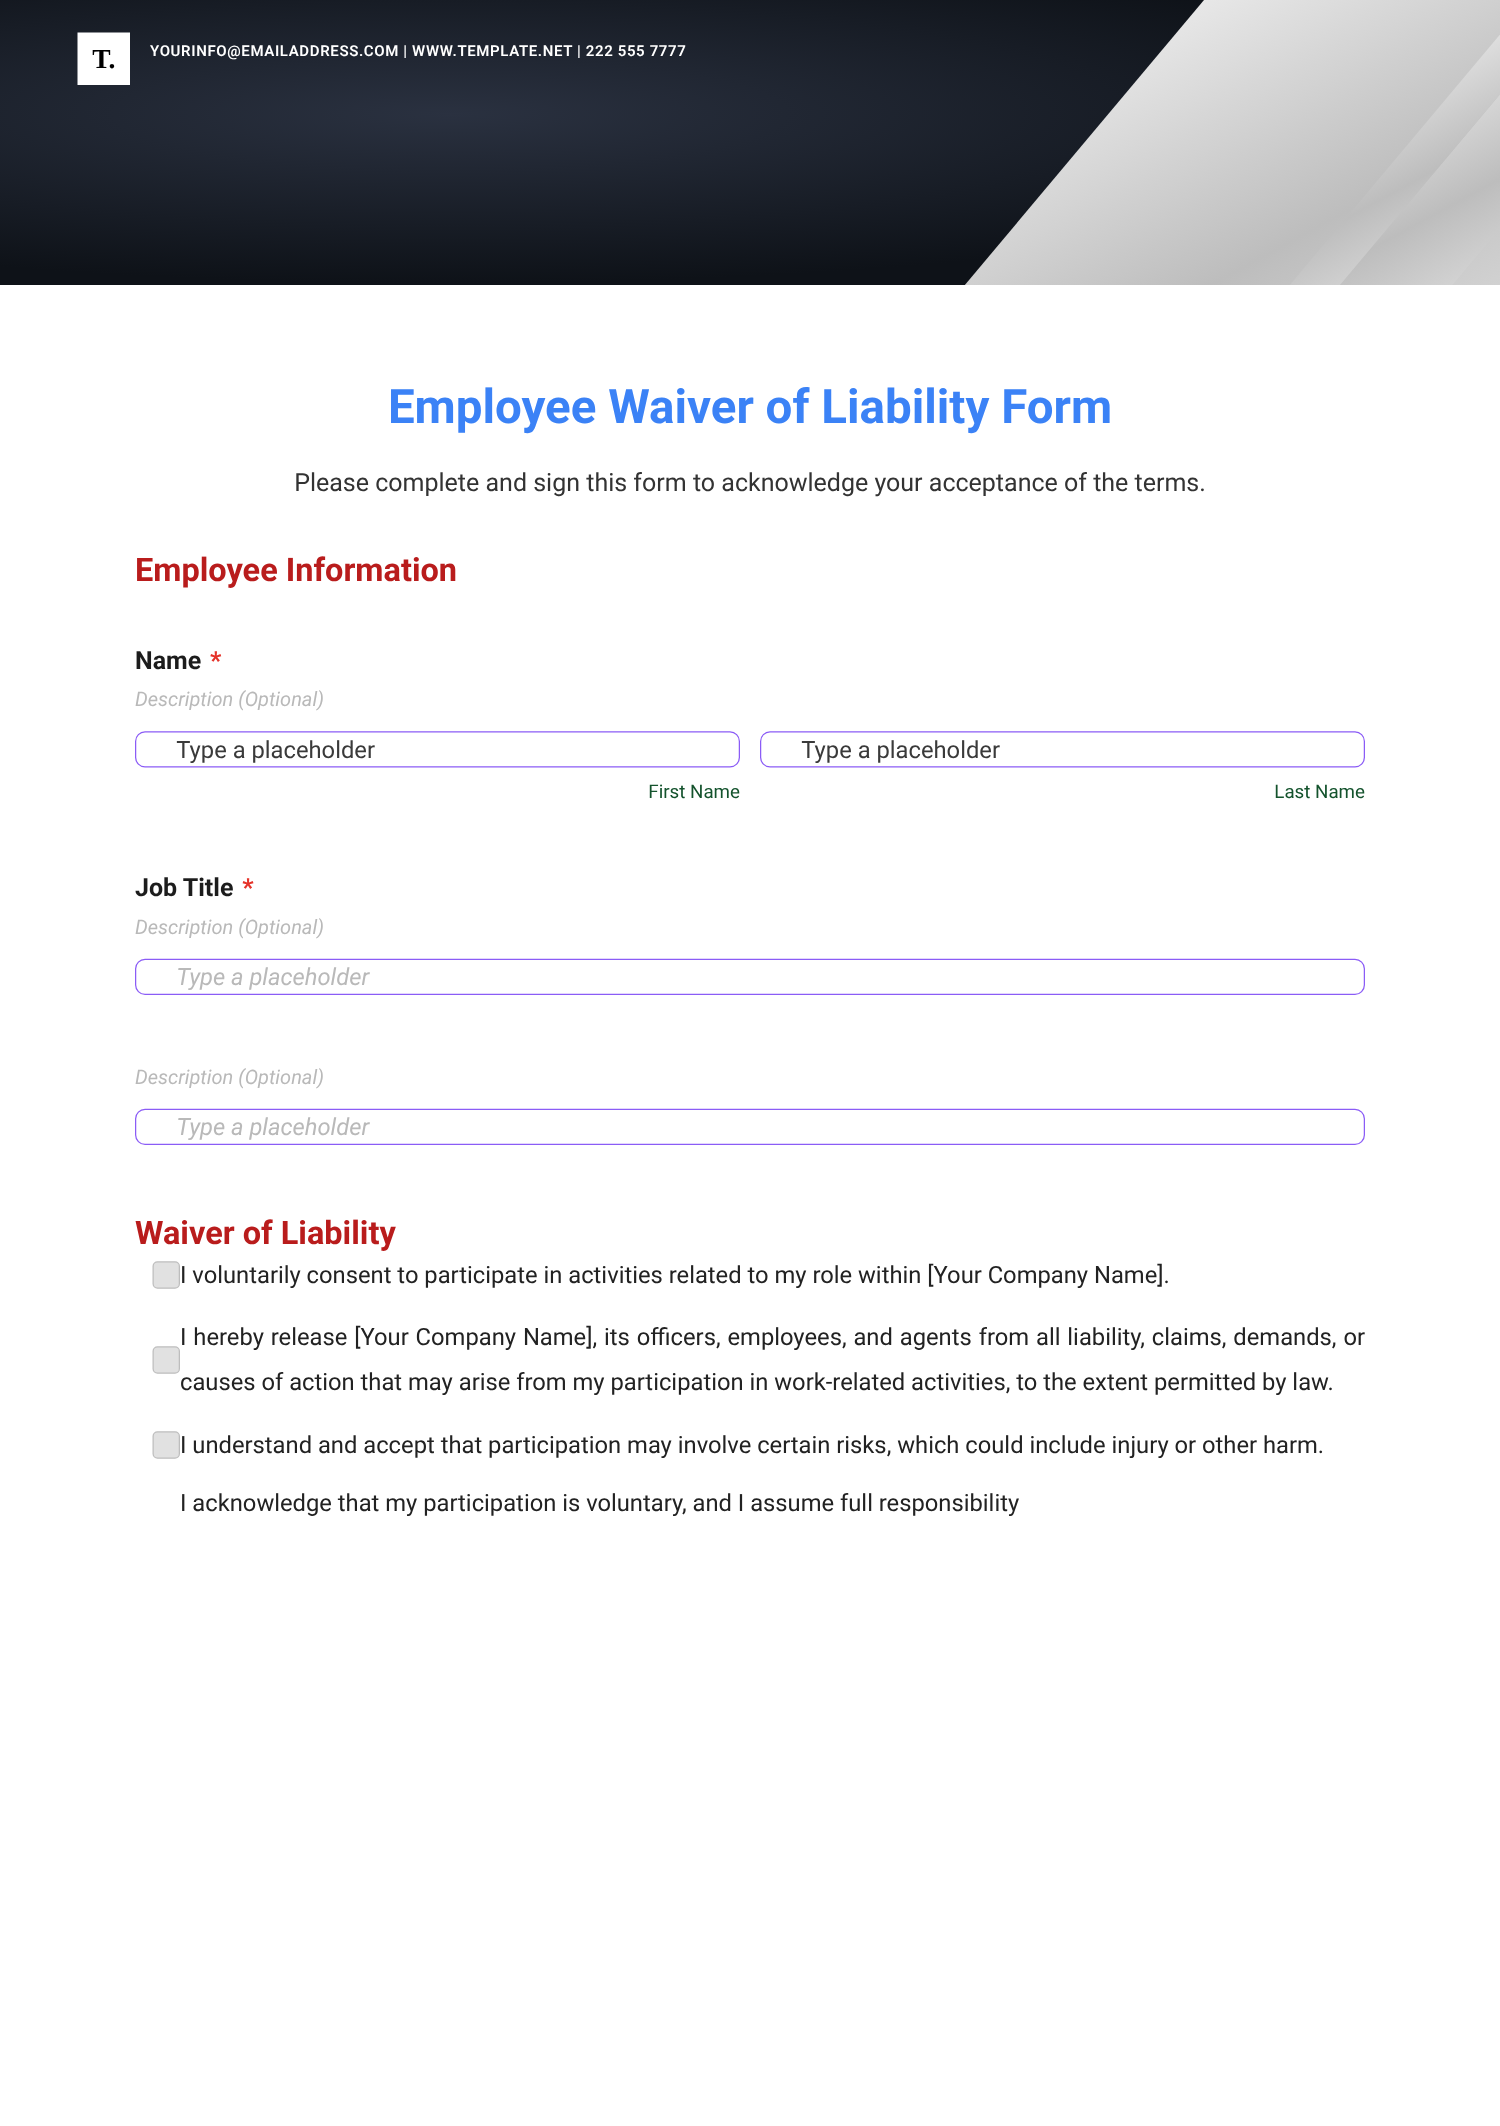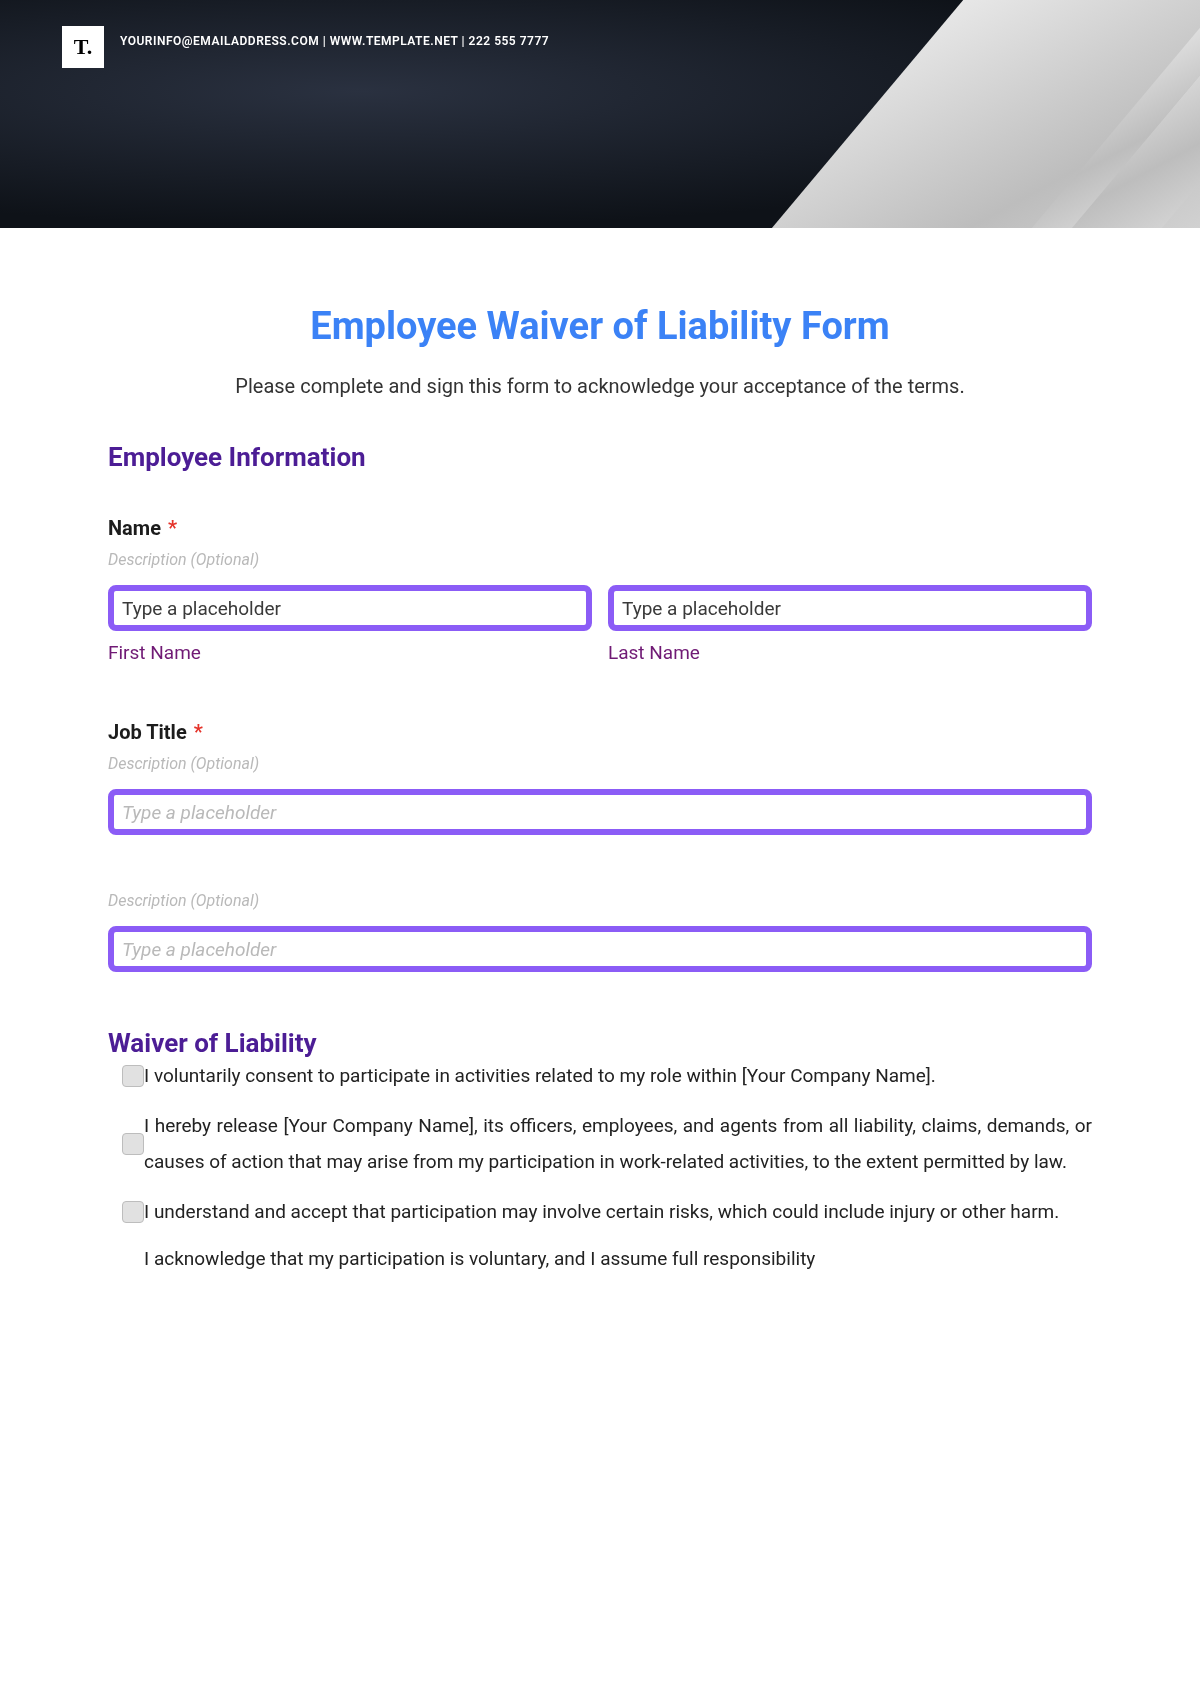--- a/index.html
+++ b/index.html
@@ -53,21 +53,21 @@
   }
   .form-subtitle {
     text-align: center;
     font-size: 20px;
     color: #333;
     margin-bottom: 44px;
   }
   .section-heading {
     font-size: 26px;
     font-weight: 700;
-    color: #4c1d95;
+    color: #b91c1c;
     margin-bottom: 44px;
   }
   .field-block { margin-bottom: 56px; }
   .field-label {
     font-size: 20px;
     font-weight: 700;
     color: #1c1c1c;
     margin-bottom: 10px;
   }
   .field-label .req { color: #e5332a; margin-left: 2px; }
@@ -77,34 +77,35 @@
     color: #b9b9b9;
     margin-bottom: 16px;
   }
   .row-two {
     display: flex;
     gap: 16px;
   }
   .row-two > .col { flex: 1; }
   .text-input {
     width: 100%;
-    height: 46px;
-    border: 6px solid #8b5cf6;
+    height: 29px;
+    border: 1px solid #8b5cf6;
     border-radius: 8px;
-    padding: 0 8px;
+    padding: 0 32px;
     font-size: 19px;
     font-family: inherit;
     color: #333;
   }
   .text-input::placeholder { color: #3a3a3a; }
   .text-input.italic::placeholder { font-style: italic; color: #b9b9b9; }
   .sublabel {
-    font-size: 19px;
-    color: #701a75;
+    font-size: 15px;
+    color: #14532d;
     margin-top: 10px;
+    text-align: right;
   }
   .waiver-intro {
     font-size: 19px;
     color: #222;
     margin-top: 18px;
     margin-bottom: 22px;
   }
   .terms-list {
     padding-left: 14px;
   }

